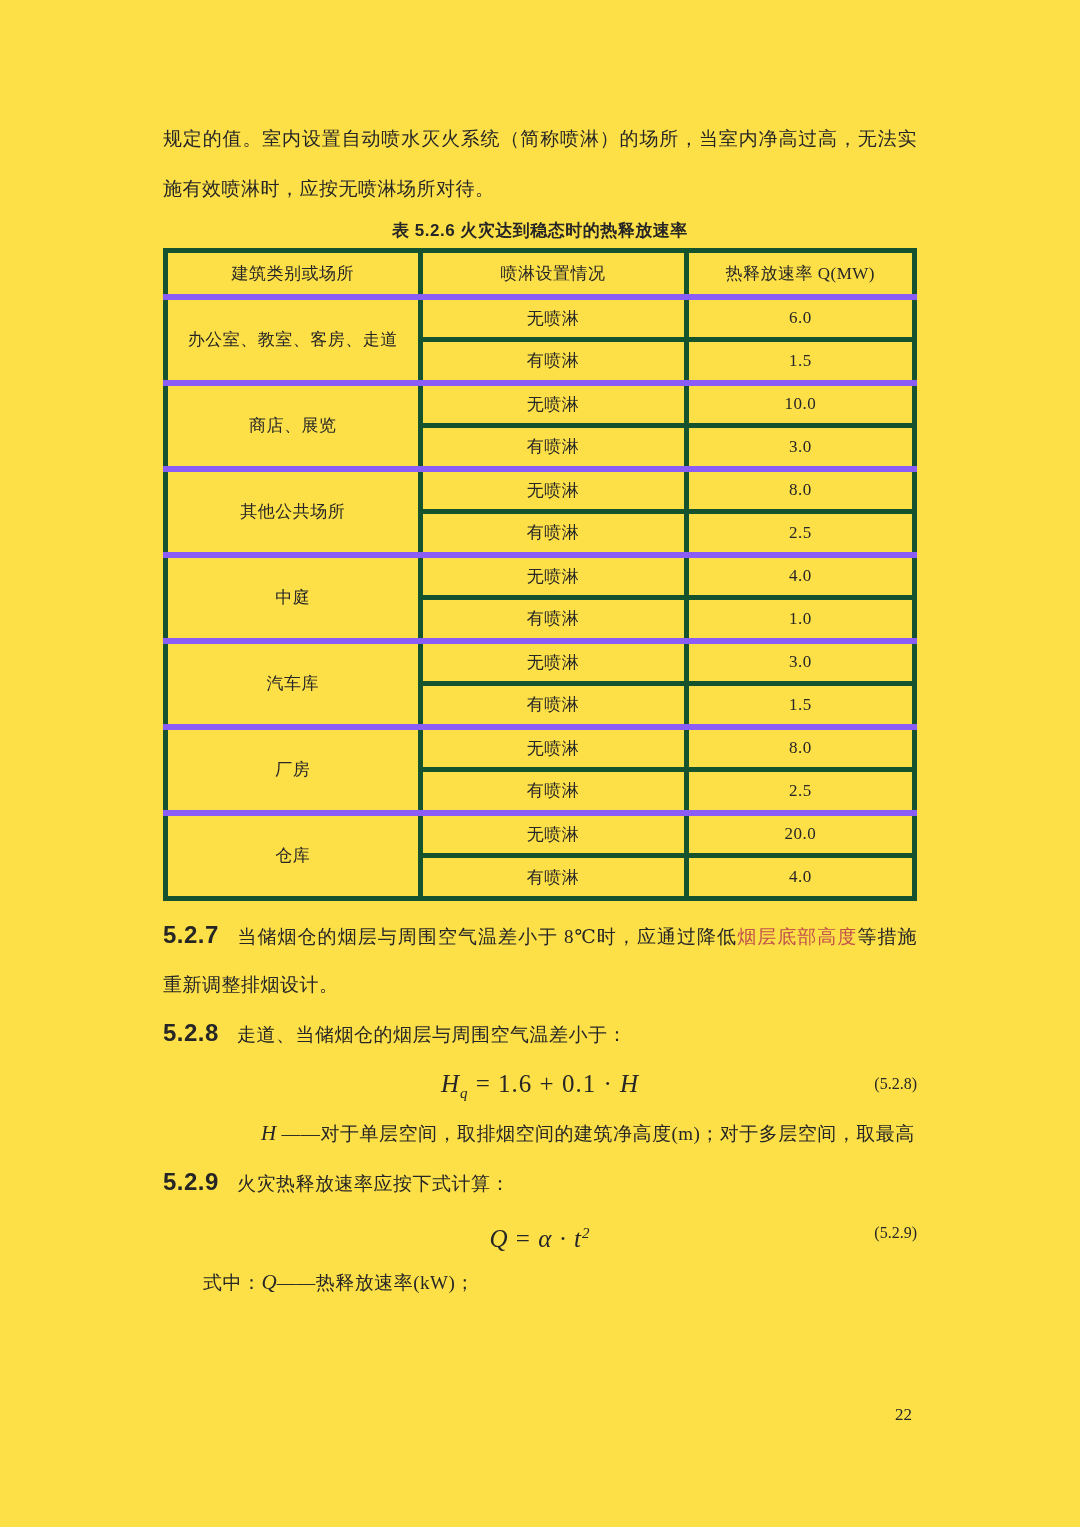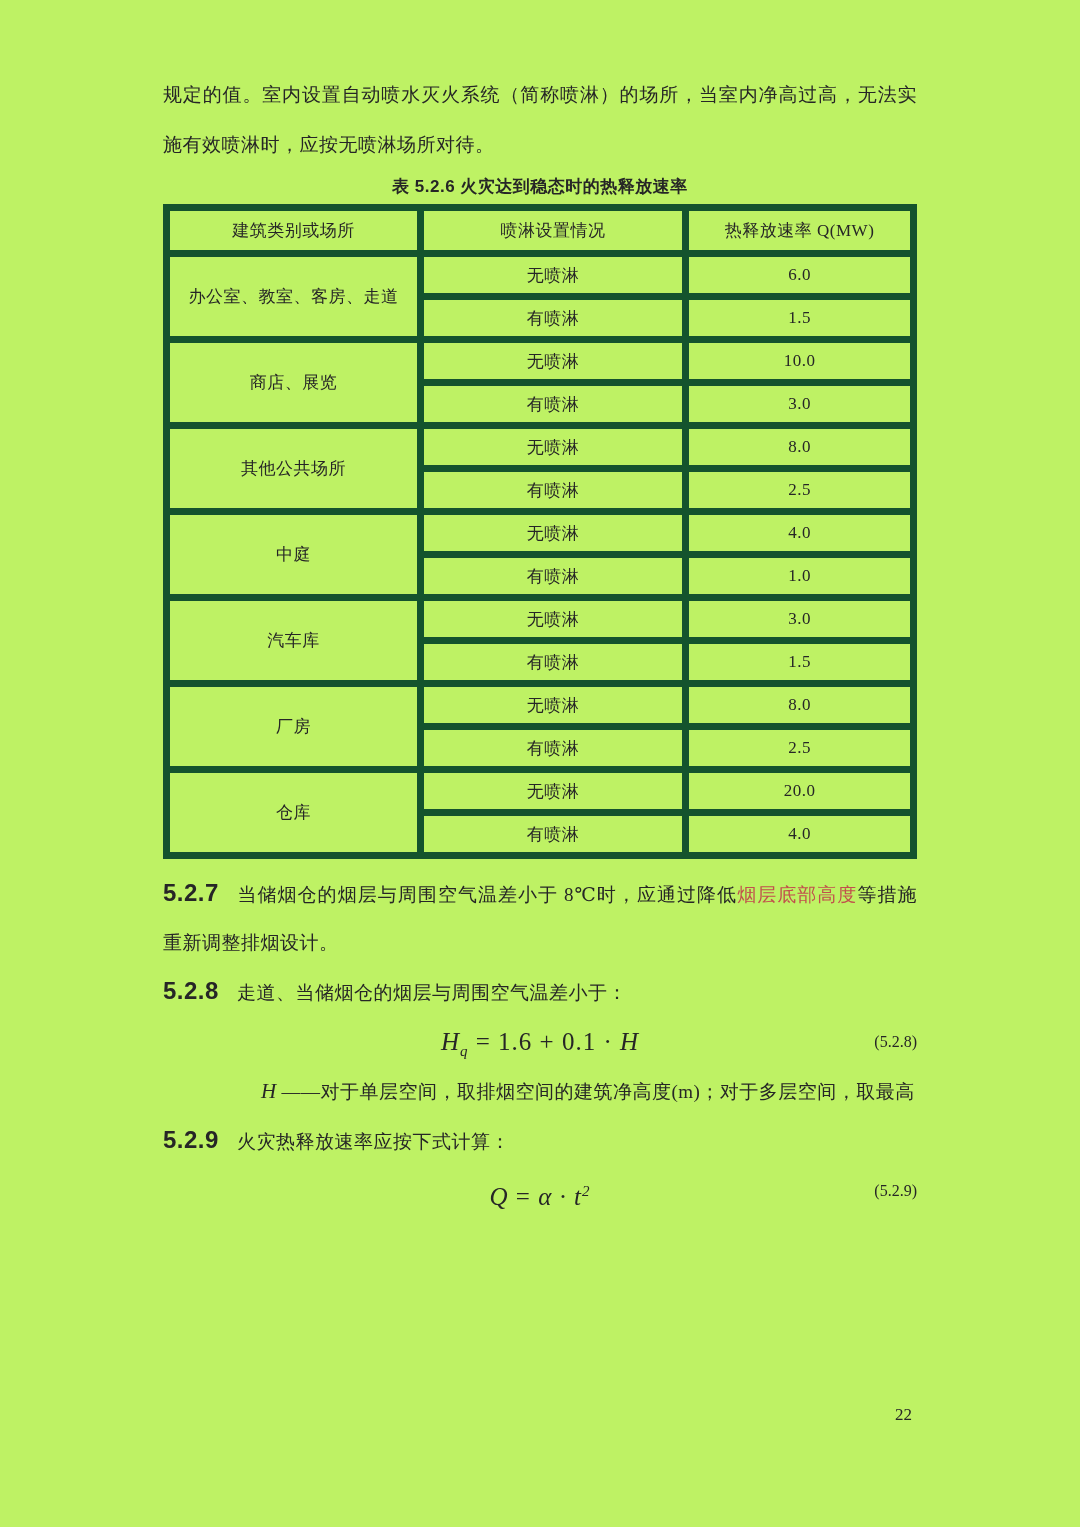--- a/index.html
+++ b/index.html
@@ -2,24 +2,24 @@
 <html><head>
 <meta charset="utf-8">
 <style>
   * { margin: 0; padding: 0; box-sizing: border-box; }
   html, body { background: #ffffff; }
   .page {
     position: relative;
     width: 1080px;
     height: 1527px;
     margin: 0 auto;
-    background: #bef264;
+    background: #fde047;
     font-family: "Liberation Serif", "DejaVu Serif", serif;
     color: #262626;
-    padding: 70px 163px 0 163px;
+    padding: 114px 163px 0 163px;
   }
   .body-text {
     font-size: 19px;
     line-height: 50px;
     text-align: justify;
     letter-spacing: 0.5px;
   }
   .section-para {
     font-size: 19px;
     line-height: 48px;
@@ -45,21 +45,21 @@
   table.hrr-table {
     width: 100%;
     border-collapse: collapse;
     border: 2px solid #3d3d3d;
     table-layout: fixed;
   }
   table.hrr-table col.c1 { width: 34%; }
   table.hrr-table col.c2 { width: 35.5%; }
   table.hrr-table col.c3 { width: 30.5%; }
   table.hrr-table th, table.hrr-table td {
-    border: 7px solid #14532d;
+    border: 5px solid #14532d;
     text-align: center;
     vertical-align: middle;
     font-size: 17px;
     font-weight: normal;
     letter-spacing: 0.5px;
   }
   table.hrr-table th { height: 46px; }
   table.hrr-table td { height: 43px; }
   tr.group-start td { border-top: 6px solid #8b5cf6; }
   .formula-row {
@@ -215,16 +215,19 @@
 
   <p class="section-para">
     <span class="section-num">5.2.9</span><span>火灾热释放速率应按下式计算：</span>
   </p>
 
   <div class="formula-row">
     <div class="formula"><span>Q</span><span class="plain"> = </span><span>α · t</span><sup>2</sup></div>
     <div class="eq-number">(5.2.9)</div>
   </div>
 
+  <p class="where-line indent-1">
+    <span>式中：</span><span class="var">Q</span><span>——热释放速率(kW)；</span>
+  </p>
 
   <div class="page-number">22</div>
 
 </div>
 
 </body></html>

